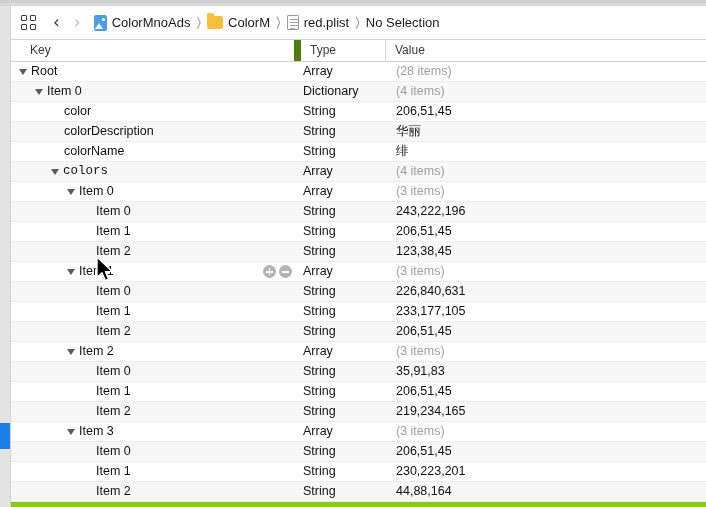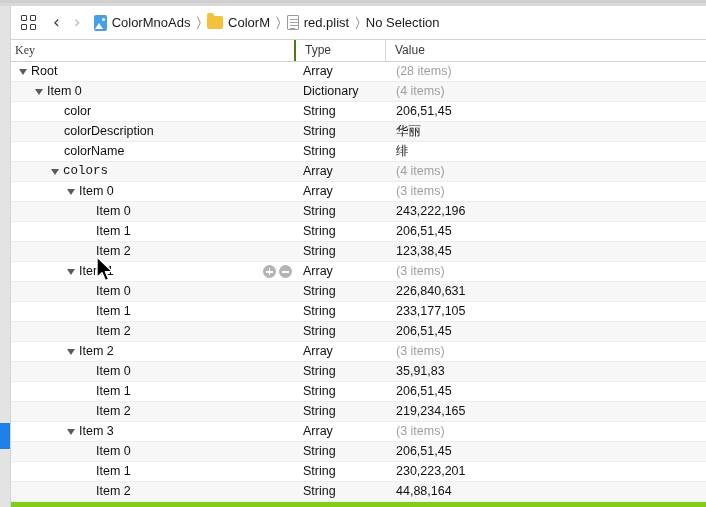--- a/index.html
+++ b/index.html
@@ -194,22 +194,22 @@
     box-sizing: border-box;
   }
   .th {
     position: absolute;
     top: 0;
     height: 21px;
     line-height: 21px;
     font-size: 12px;
     color: #3a3a3a;
   }
-  .th.key   { left: 4px; font-family: Liberation Serif, serif; }
-  .th.type  { left: 283px; padding-left: 9px; border-left: 2px solid #4d7c0f; height:21px; }
+  .th.key   { left: 19px; }
+  .th.type  { left: 283px; padding-left: 9px; border-left: 7px solid #4d7c0f; height:21px; }
   .th.value { left: 374px; padding-left: 9px; border-left: 1px solid #d9d9d9; height:21px; }
 
   
   .tbody {
     position: absolute;
     left: 11px; top: 62px;
     right: 0;
     bottom: 0;
     overflow: hidden;
     background: #84cc16;

